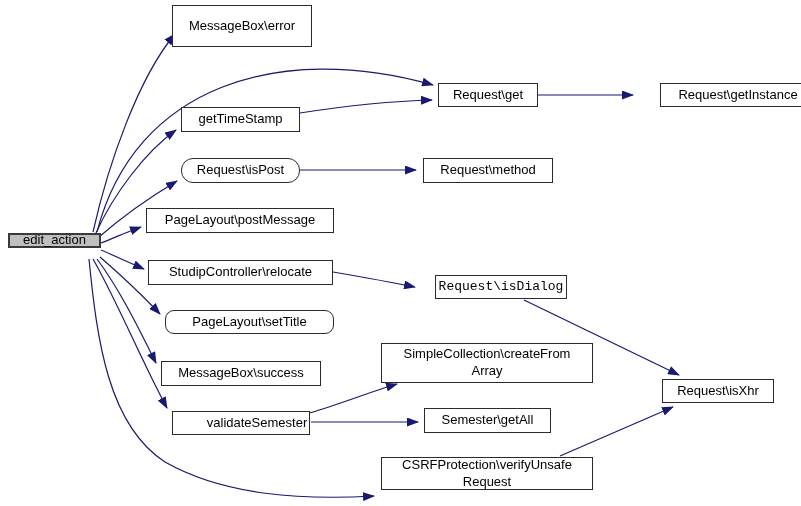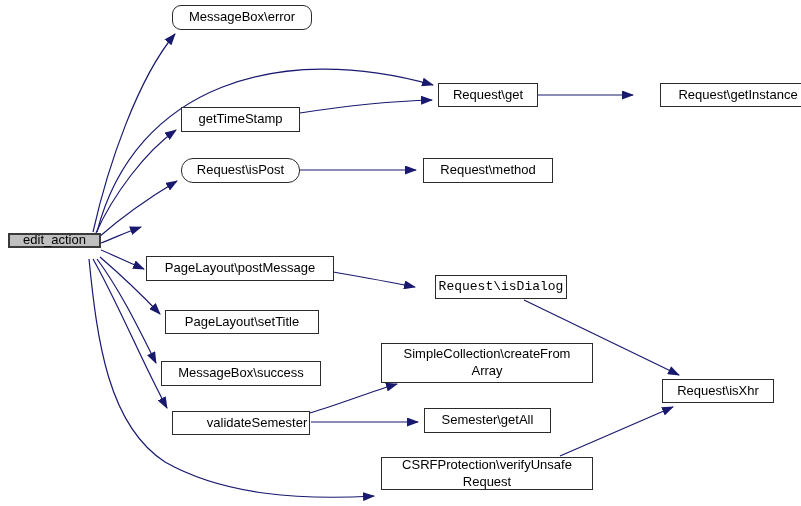--- a/index.html
+++ b/index.html
@@ -74,38 +74,39 @@
     <path class="edge" d="M 300,170 L 416,170" marker-end="url(#arrow)"></path>
     <path class="edge" d="M 333,272 C 362,277 390,282 415,287" marker-end="url(#arrow)"></path>
     <path class="edge" d="M 524,300 L 679,375" marker-end="url(#arrow)"></path>
     <path class="edge" d="M 310,413 C 340,404 370,392 397,384" marker-end="url(#arrow)"></path>
     <path class="edge" d="M 311,422 L 418,422" marker-end="url(#arrow)"></path>
     <path class="edge" d="M 560,456 L 673,407" marker-end="url(#arrow)"></path>
   </svg>
 
   <div class="node root" style="left:8px; top:233px; width:93px; height:15px;">edit_action</div>
 
-  <div class="node" style="left:172px; top:5px; width:140px; height:25px;border-radius:9px;">MessageBox\error</div>
+  <div class="node" style="left:172px; top:5px; width:140px; height:42px;">MessageBox\error</div>
 
   <div class="node" style="left:438px; top:83px; width:100px; height:24px;">Request\get</div>
 
   <div class="node" style="left:640px; top:83px; width:156px; height:24px;margin-left:20px;">Request\getInstance</div>
 
   <div class="node" style="left:181px; top:107px; width:119px; height:25px;">getTimeStamp</div>
 
   <div class="node" style="left:181px; top:158px; width:119px; height:25px;border-radius:12px;">Request\isPost</div>
 
   <div class="node" style="left:423px; top:158px; width:130px; height:25px;">Request\method</div>
 
-  <div class="node" style="left:146px; top:208px; width:188px; height:25px;margin-top:48px;">PageLayout\postMessage</div>
+  <div class="node" style="left:146px; top:208px; width:188px; height:25px;">PageLayout\postMessage</div>
 
+  <div class="node" style="left:148px; top:260px; width:185px; height:25px;">StudipController\relocate</div>
 
   <div class="node" style="left:435px; top:275px; width:132px; height:24px;font-family:Liberation Mono, monospace;">Request\isDialog</div>
 
-  <div class="node" style="left:165px; top:310px; width:154px; height:24px;">PageLayout\setTitle</div>
+  <div class="node" style="left:165px; top:310px; width:169px; height:24px;border-radius:9px;">PageLayout\setTitle</div>
 
   <div class="node" style="left:161px; top:361px; width:160px; height:25px;">MessageBox\success</div>
 
   <div class="node" style="left:172px; top:411px; width:138px; height:24px;padding-left:32px;">validateSemester</div>
 
   <div class="node" style="left:381px; top:343px; width:212px; height:40px;">SimpleCollection\createFrom
 Array</div>
 
   <div class="node" style="left:424px; top:408px; width:127px; height:25px;">Semester\getAll</div>
 

